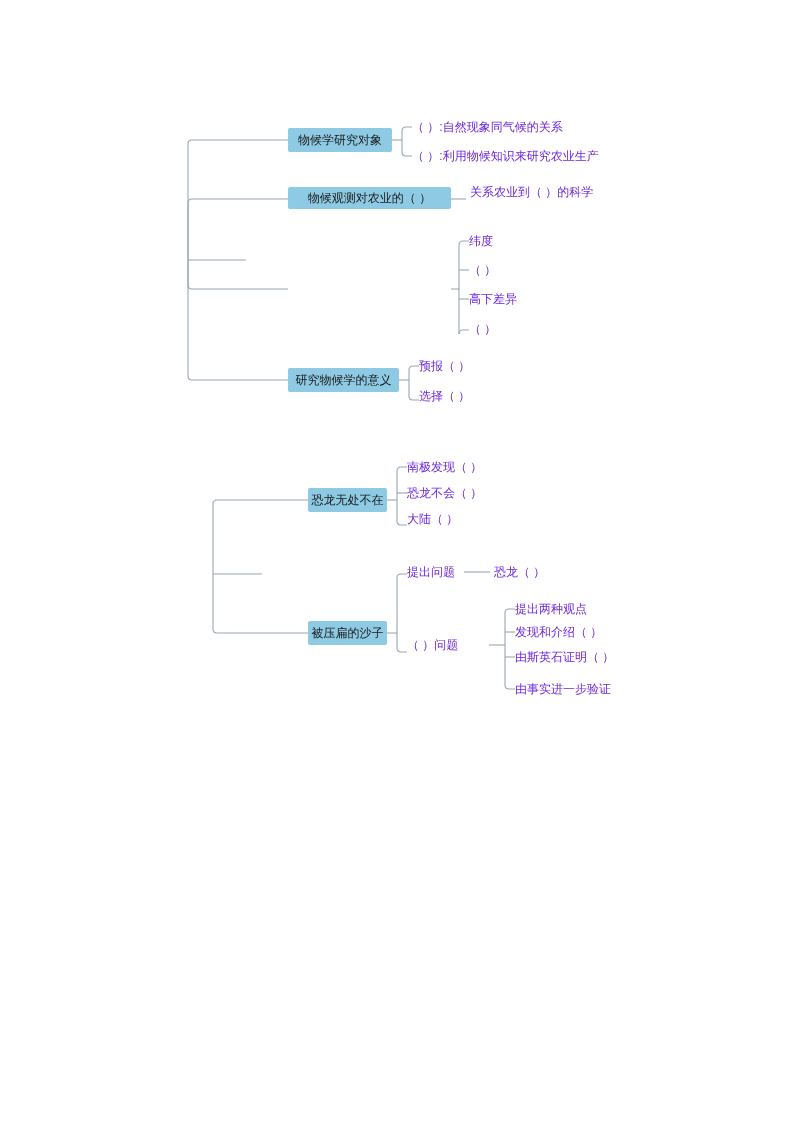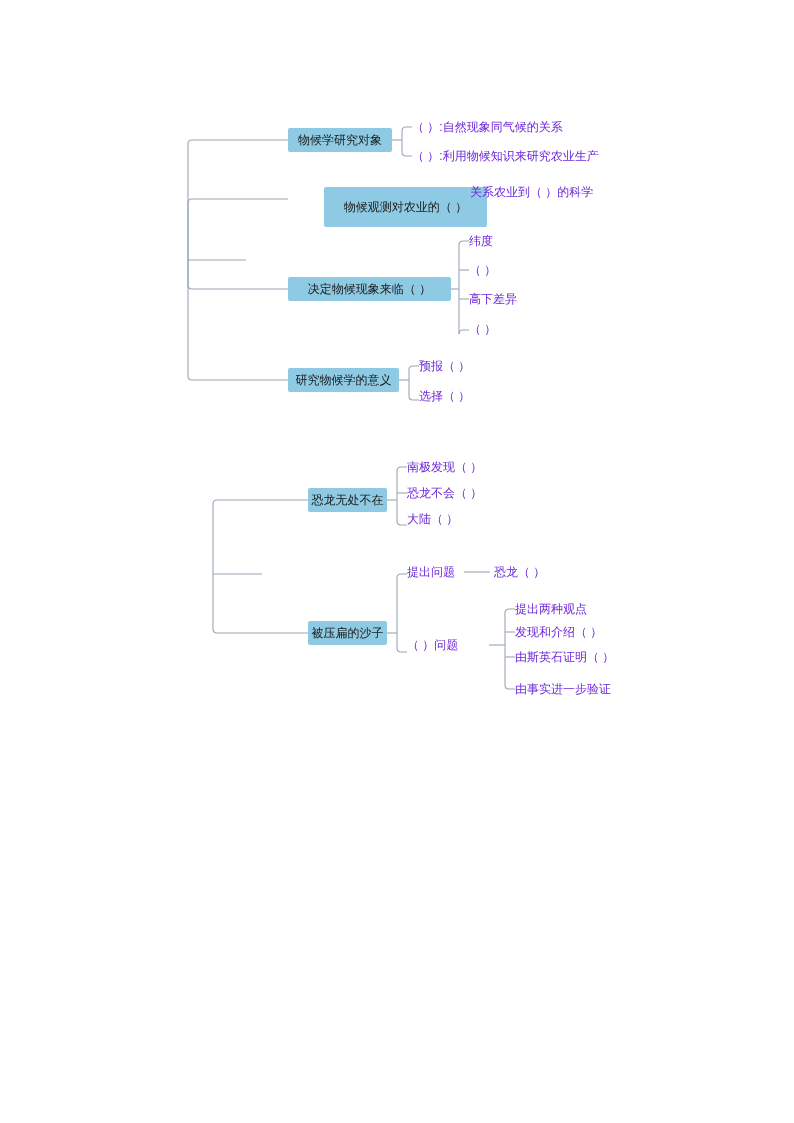--- a/index.html
+++ b/index.html
@@ -118,28 +118,25 @@
     </g>
   </svg>
 
 
   <div class="node branch-node" style="left:288px; top:128px; width:104px; height:24px;">
     <span>物候学研究对象</span>
   </div>
   <div class="leaf-text" style="left:412px; top:121px;">（          ）:自然现象同气候的关系</div>
   <div class="leaf-text" style="left:412px; top:150px;">（        ）:利用物候知识来研究农业生产</div>
 
-  <div class="node branch-node" style="left:288px; top:187px; width:163px; height:40px;margin-left:36px;">
+  <div class="node branch-node" style="left:288px; top:187px; width:163px; height:22px;">
     <span>物候观测对农业的（        ）</span>
   </div>
   <div class="leaf-text" style="left:470px; top:186px;">关系农业到（        ）的科学</div>
 
-  <div class="node branch-node" style="left:288px; top:277px; width:163px; height:24px;">
-    <span>决定物候现象来临（        ）</span>
-  </div>
   <div class="leaf-text" style="left:469px; top:235px;">纬度</div>
   <div class="leaf-text" style="left:469px; top:264px;">（          ）</div>
   <div class="leaf-text" style="left:469px; top:293px;">高下差异</div>
   <div class="leaf-text" style="left:469px; top:323px;">（          ）</div>
 
   <div class="node branch-node" style="left:288px; top:368px; width:111px; height:24px;">
     <span>研究物候学的意义</span>
   </div>
   <div class="leaf-text" style="left:419px; top:360px;">预报（        ）</div>
   <div class="leaf-text" style="left:419px; top:390px;">选择（        ）</div>

